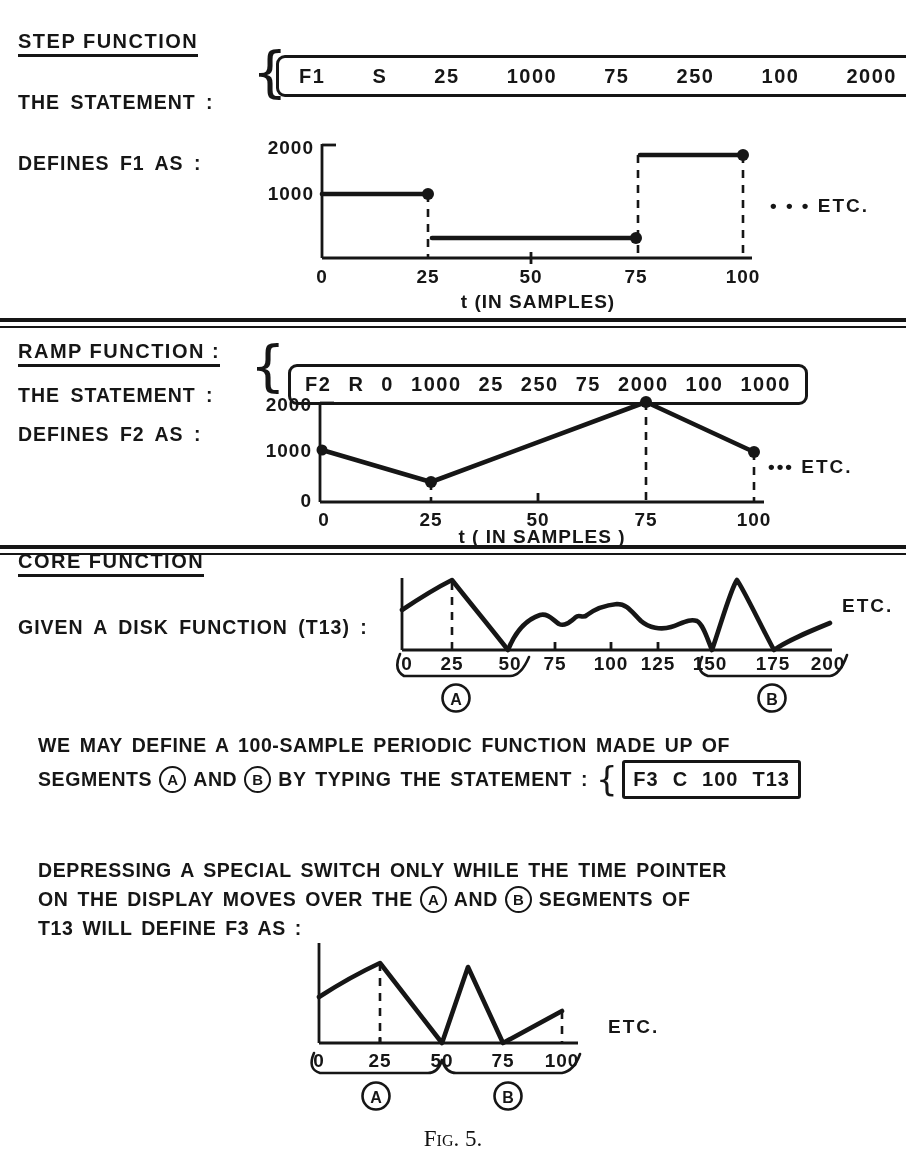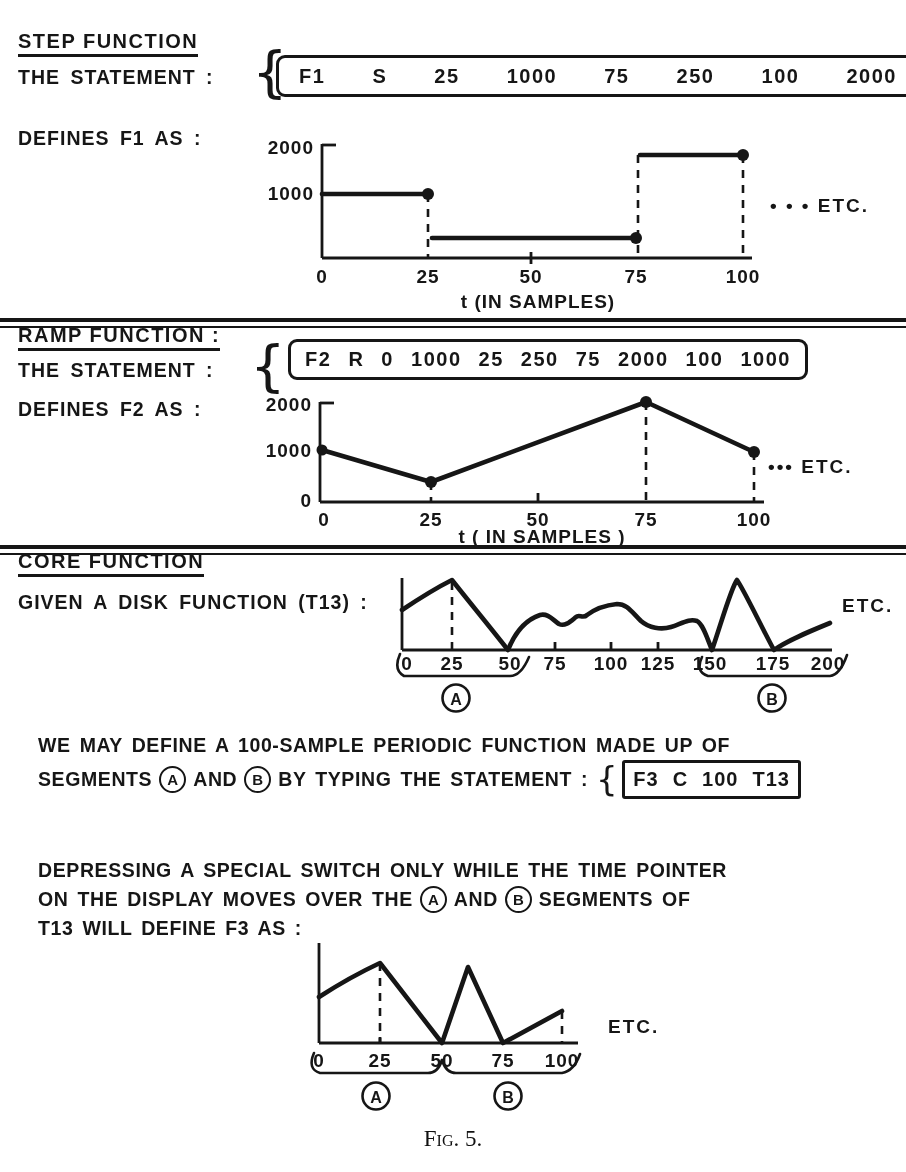--- a/index.html
+++ b/index.html
@@ -1,21 +1,21 @@
 <!DOCTYPE html>
 <html><head>
 <meta charset="utf-8">
 <style>
   html,body{margin:0;padding:0;background:#ffffff;}
   #page{
     position:relative;width:906px;height:1172px;background:#ffffff;
     font-family:"Liberation Sans",sans-serif;color:#161616;overflow:hidden;border-radius:18px;
   }
   .abs{position:absolute;}
-  .hand{font-weight:700;font-size:19.5px;letter-spacing:1px;word-spacing:4px;white-space:nowrap;}
+  .hand{font-weight:700;font-size:19.5px;letter-spacing:1px;word-spacing:4px;white-space:nowrap;margin-top:25px;}
   .sec-title{font-weight:700;font-size:20px;letter-spacing:1.5px;border-bottom:3px solid #161616;padding-bottom:2px;}
   .big-brace{font-size:56px;font-weight:400;line-height:1;font-family:"DejaVu Sans",sans-serif;}
   .stmt-box{
     border:3.5px solid #161616;border-radius:9px;display:flex;align-items:center;
     justify-content:space-between;padding:0 20px;box-sizing:border-box;
     font-weight:700;font-size:20px;letter-spacing:1.5px;
   }
   .dbl-rule{height:4px;border-top:4px solid #161616;border-bottom:2.5px solid #161616;}
   .para{font-weight:700;font-size:19.5px;letter-spacing:.6px;word-spacing:3px;line-height:29px;white-space:nowrap;}
   .para-line{display:flex;align-items:center;}
@@ -99,27 +99,27 @@
       <path class="curve" d="M490,29 H593"></path>
       <circle class="dot" cx="278" cy="68" r="6"></circle>
       <circle class="dot" cx="486" cy="112" r="6"></circle>
       <circle class="dot" cx="593" cy="29" r="6"></circle>
     </g>
     <text class="etc" x="620" y="86">• • • ETC.</text>
   </svg>
 
   <div class="abs dbl-rule" style="left:0;top:318px;width:906px;"></div>
 
-  <div class="abs" style="left:18px;top:324px;">
+  <div class="abs" style="left:18px;top:340px;">
     <span class="sec-title">RAMP FUNCTION :</span>
   </div>
 
   <div class="abs hand" style="left:18px;top:359px;">THE STATEMENT :</div>
   <div class="abs big-brace" style="left:250px;top:338px;">{</div>
-  <div class="abs stmt-box" style="left:288px;top:339px;width:520px;height:41px;padding:0 14px;">
+  <div class="abs stmt-box" style="left:288px;top:364px;width:520px;height:41px;padding:0 14px;">
     <span>F2</span>
     <span>R</span>
     <span>0</span>
     <span>1000</span>
     <span>25</span>
     <span>250</span>
     <span>75</span>
     <span>2000</span>
     <span>100</span>
     <span>1000</span>

